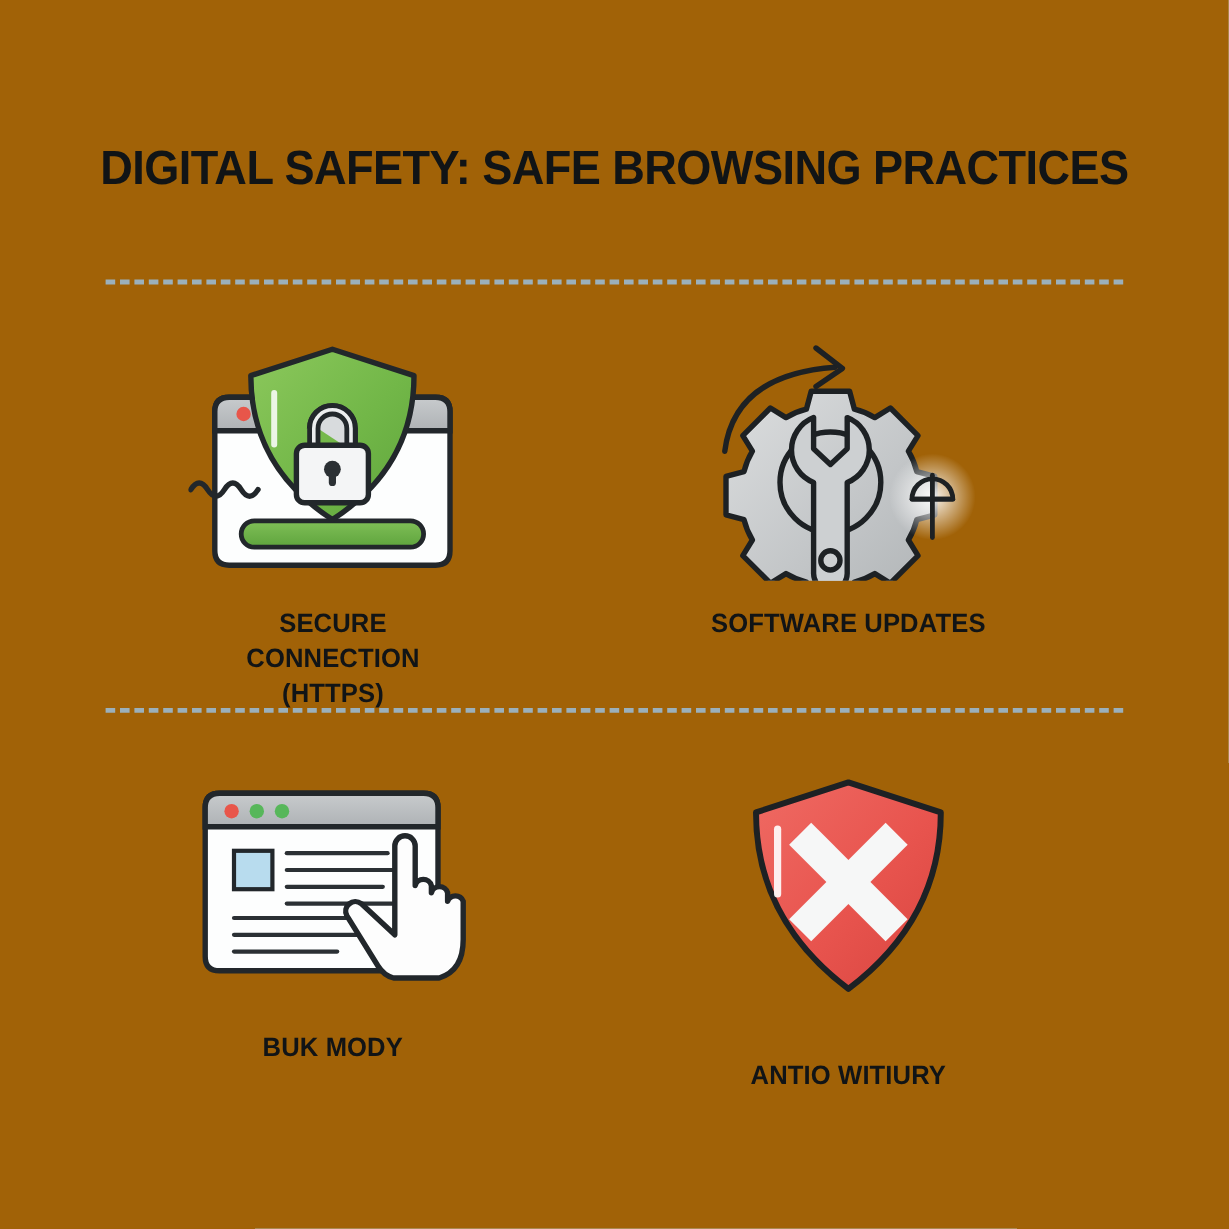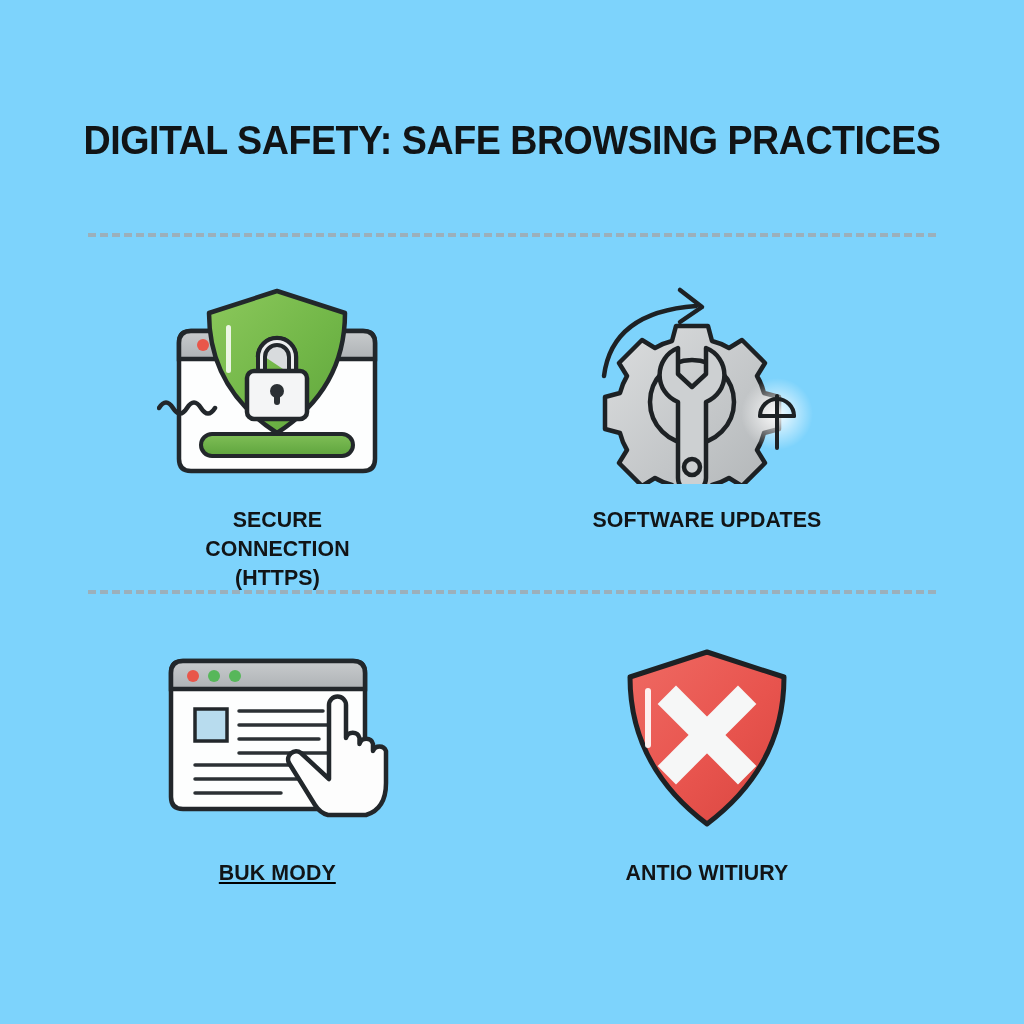--- a/index.html
+++ b/index.html
@@ -10,21 +10,21 @@
     width: 1024px;
     height: 1024px;
     background: #c5e4f0;
     font-family: "Liberation Sans", sans-serif;
     overflow: hidden;
     position: relative;
   }
   .infographic {
     position: absolute;
     inset: 0;
-    background: #7dd3fc;
+    background: #a16207;
   }
 
   
   .title {
     position: absolute;
     left: 0;
     top: 118px;
     width: 1024px;
     text-align: center;
     font-size: 40px;
@@ -57,22 +57,22 @@
   }
   .card {
     position: absolute;
     width: 430px;
     display: flex;
     flex-direction: column;
     align-items: center;
   }
   .card-tl { left: 62px;  top: 20px; }
   .card-tr { left: 492px; top: 20px; align-items: center; }
-  .card-bl { left: 62px;  top: 378px; text-decoration: underline; }
-  .card-br { left: 492px; top: 378px; }
+  .card-bl { left: 62px;  top: 378px; }
+  .card-br { left: 492px; top: 378px; gap: 23px; }
 
   .icon-wrap {
     height: 215px;
     display: flex;
     align-items: center;
     justify-content: center;
   }
   .card-bl .icon-wrap, .card-br .icon-wrap { height: 210px; }
 
   .card-label {

